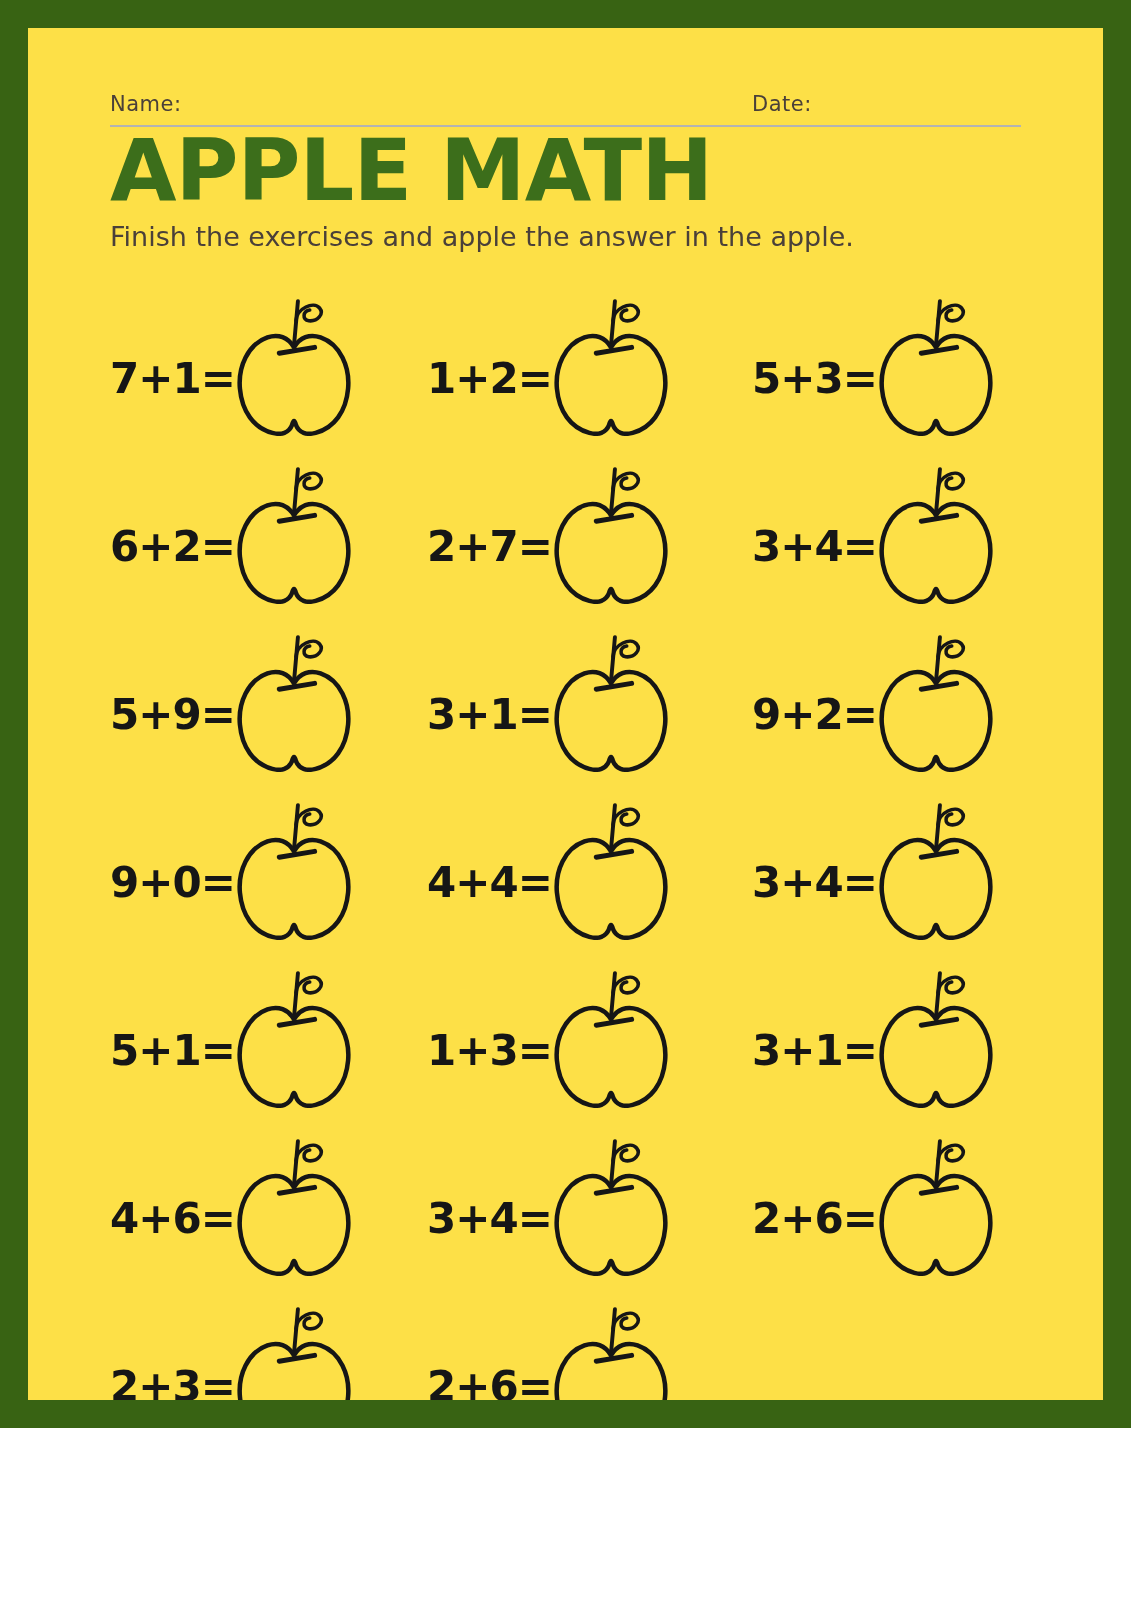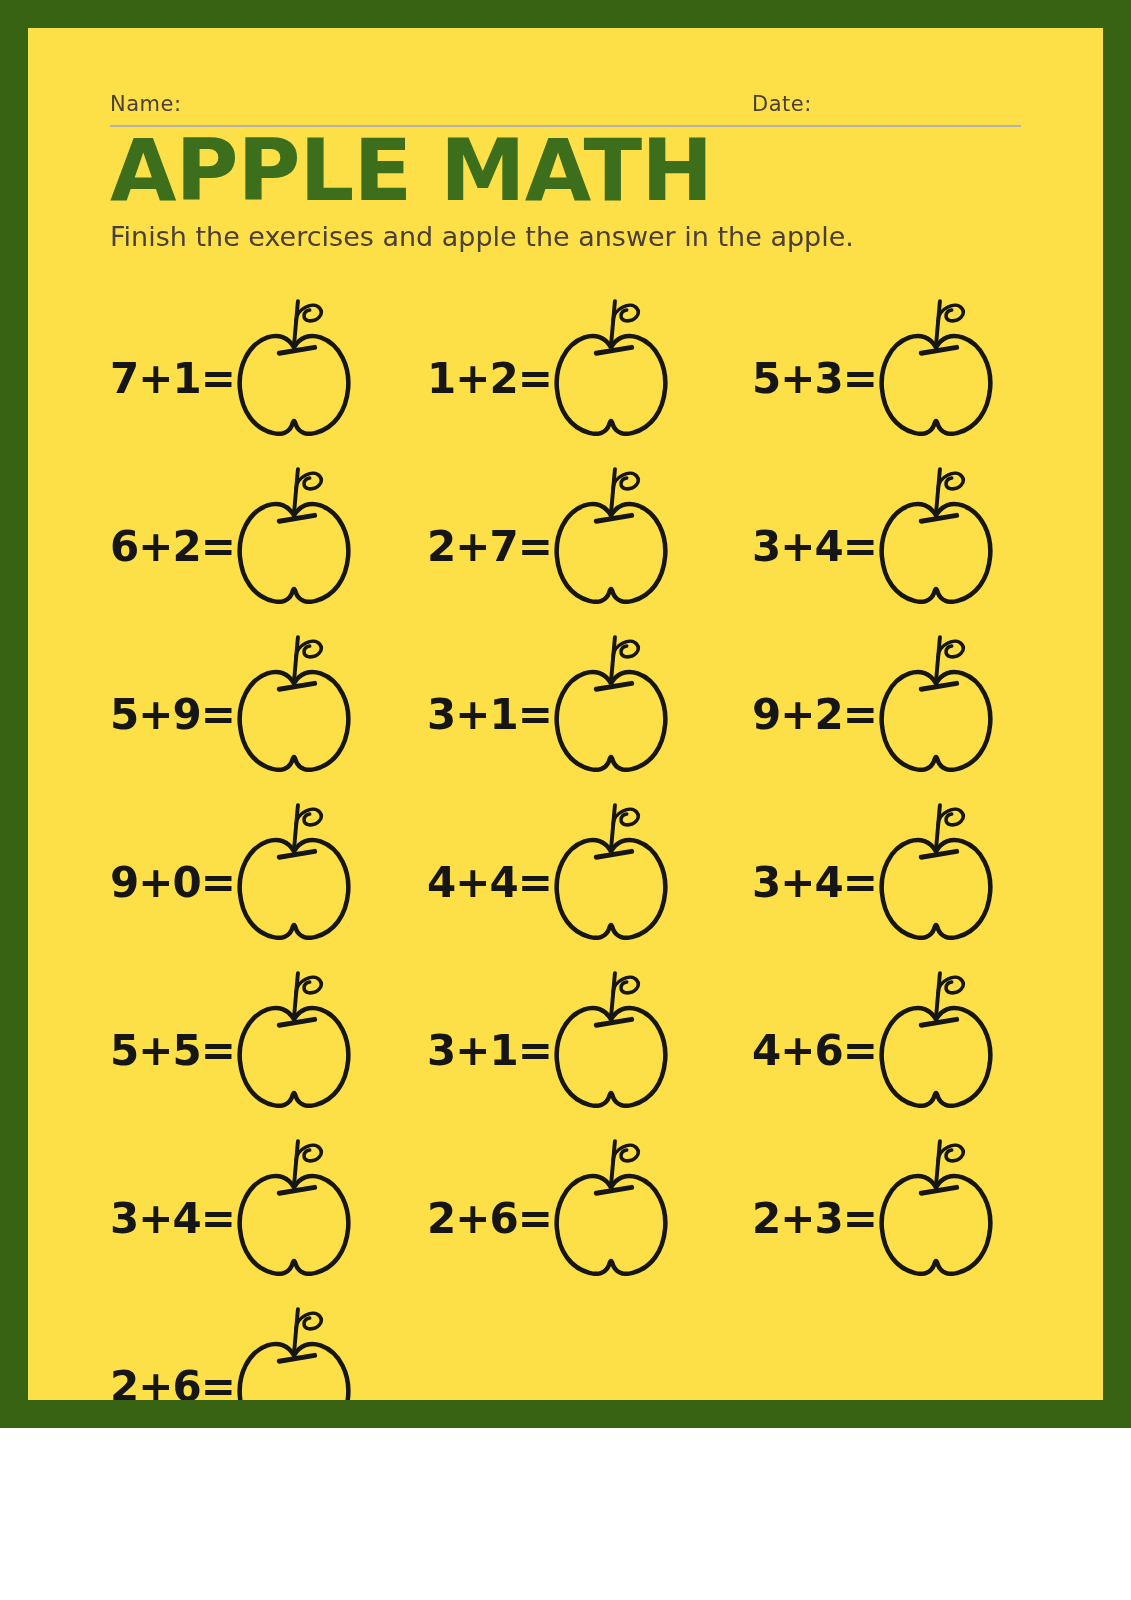--- a/index.html
+++ b/index.html
@@ -395,44 +395,68 @@
                  C65,139 73,141.5 82,139
                  C101,134 113,117 115,94
                  C117,72 107,49 87,42
                  C76,38 66,42 60,52 Z" stroke-width="4.6"></path>
       </svg>
     </span>
   </div>
 
 
   <div class="cell">
-    <span class="eq">5+5=</span>
-    <span class="apple-wrap">
-      <svg viewBox="0 0 120 142" fill="none" stroke="#161616" stroke-linecap="round" stroke-linejoin="round">
-
-        <path d="M64,5 L60,50" stroke-width="4"></path>
-
-        <path d="M62,25 C63,12 80,5 86,12 C91,18 84,26 75,25 C68,24 69,15 76,14" stroke-width="3.6"></path>
-
-        <path d="M45,58 L81,52" stroke-width="5"></path>
-
-        <path d="M60,52
-                 C54,42 44,38 33,42
-                 C13,49 3,72 5,94
-                 C7,117 19,134 38,139
-                 C47,141.5 55,139 58,131
-                 Q60,123 62,131
-                 C65,139 73,141.5 82,139
-                 C101,134 113,117 115,94
-                 C117,72 107,49 87,42
-                 C76,38 66,42 60,52 Z" stroke-width="4.6"></path>
-      </svg>
-    </span>
-  </div>
-
+    <span class="eq">5+1=</span>
+    <span class="apple-wrap">
+      <svg viewBox="0 0 120 142" fill="none" stroke="#161616" stroke-linecap="round" stroke-linejoin="round">
+
+        <path d="M64,5 L60,50" stroke-width="4"></path>
+
+        <path d="M62,25 C63,12 80,5 86,12 C91,18 84,26 75,25 C68,24 69,15 76,14" stroke-width="3.6"></path>
+
+        <path d="M45,58 L81,52" stroke-width="5"></path>
+
+        <path d="M60,52
+                 C54,42 44,38 33,42
+                 C13,49 3,72 5,94
+                 C7,117 19,134 38,139
+                 C47,141.5 55,139 58,131
+                 Q60,123 62,131
+                 C65,139 73,141.5 82,139
+                 C101,134 113,117 115,94
+                 C117,72 107,49 87,42
+                 C76,38 66,42 60,52 Z" stroke-width="4.6"></path>
+      </svg>
+    </span>
+  </div>
+
+  <div class="cell">
+    <span class="eq">1+3=</span>
+    <span class="apple-wrap">
+      <svg viewBox="0 0 120 142" fill="none" stroke="#161616" stroke-linecap="round" stroke-linejoin="round">
+
+        <path d="M64,5 L60,50" stroke-width="4"></path>
+
+        <path d="M62,25 C63,12 80,5 86,12 C91,18 84,26 75,25 C68,24 69,15 76,14" stroke-width="3.6"></path>
+
+        <path d="M45,58 L81,52" stroke-width="5"></path>
+
+        <path d="M60,52
+                 C54,42 44,38 33,42
+                 C13,49 3,72 5,94
+                 C7,117 19,134 38,139
+                 C47,141.5 55,139 58,131
+                 Q60,123 62,131
+                 C65,139 73,141.5 82,139
+                 C101,134 113,117 115,94
+                 C117,72 107,49 87,42
+                 C76,38 66,42 60,52 Z" stroke-width="4.6"></path>
+      </svg>
+    </span>
+  </div>
 
   <div class="cell">
     <span class="eq">3+1=</span>
     <span class="apple-wrap">
       <svg viewBox="0 0 120 142" fill="none" stroke="#161616" stroke-linecap="round" stroke-linejoin="round">
 
         <path d="M64,5 L60,50" stroke-width="4"></path>
 
         <path d="M62,25 C63,12 80,5 86,12 C91,18 84,26 75,25 C68,24 69,15 76,14" stroke-width="3.6"></path>
 

